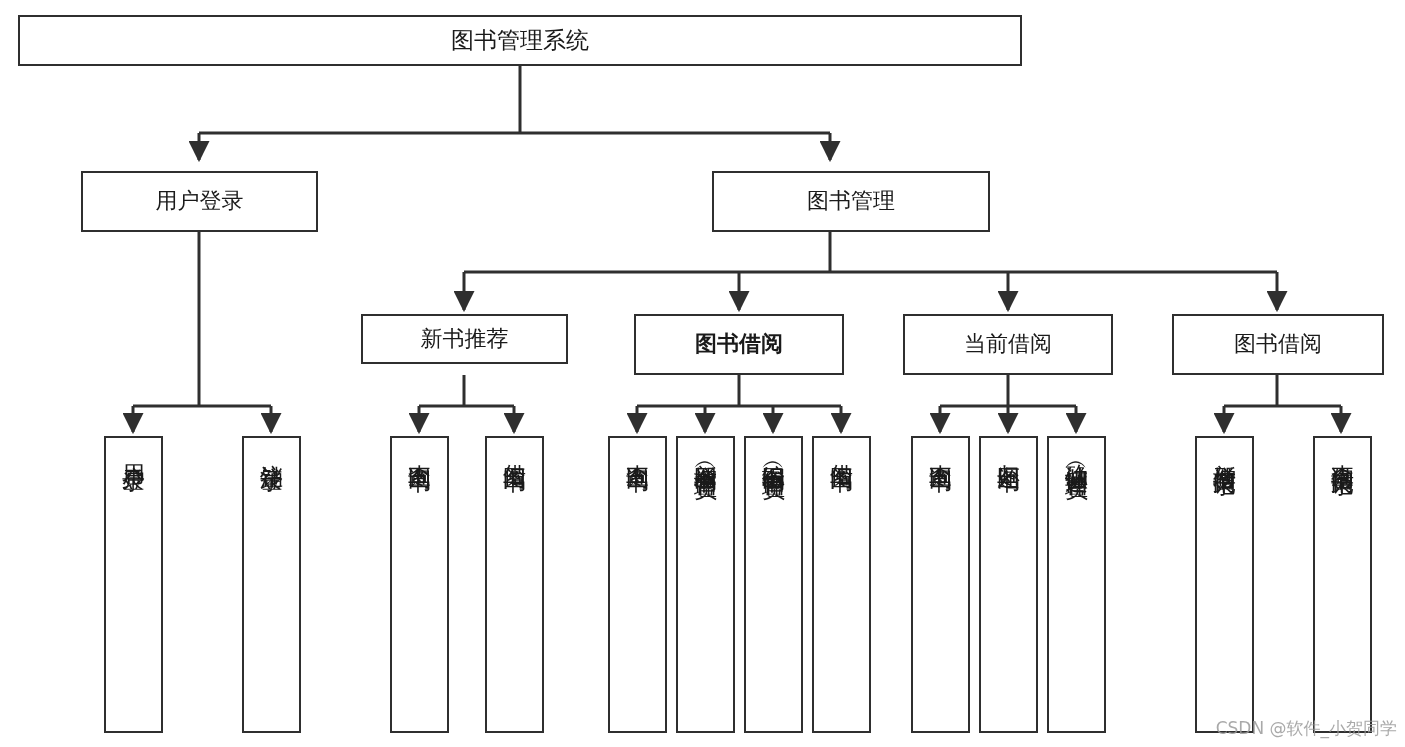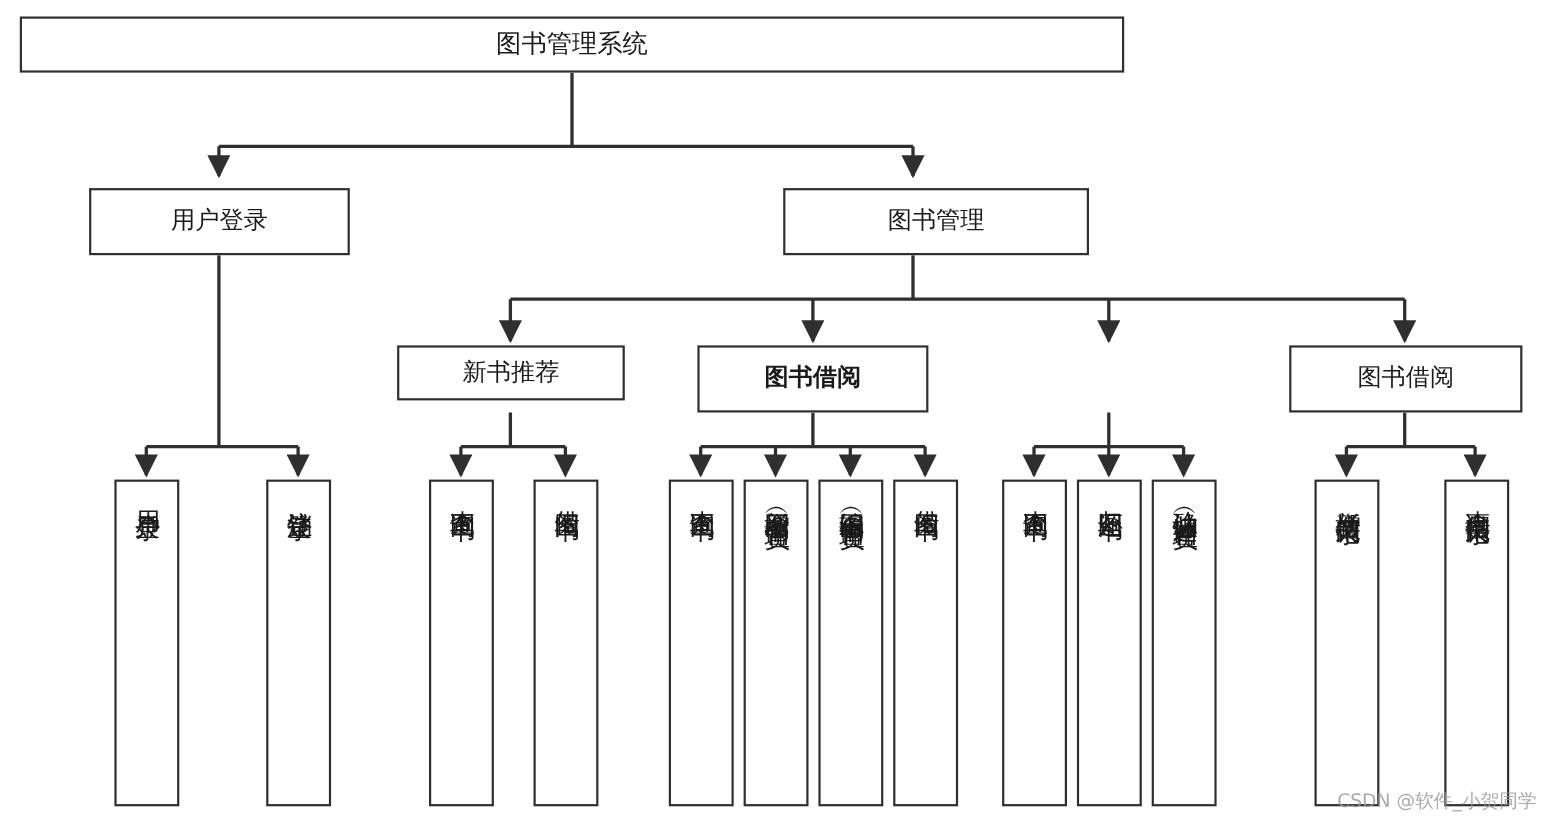--- a/index.html
+++ b/index.html
@@ -140,20 +140,23 @@
   </div>
 
   <div class="node h-box" style="left:361px; top:314px; width:207px; height:50px;">
     <span class="label">新书推荐</span>
   </div>
 
   <div class="node h-box" style="left:634px; top:314px; width:210px; height:61px;font-weight:bold;">
     <span class="label">图书借阅</span>
   </div>
 
+  <div class="node h-box" style="left:903px; top:314px; width:210px; height:61px;">
+    <span class="label">当前借阅</span>
+  </div>
 
   <div class="node h-box" style="left:1172px; top:314px; width:212px; height:61px;">
     <span class="label">图书借阅</span>
   </div>
 
   <div class="node v-box" style="left:104px; top:436px; width:59px; height:297px;">
     <span class="label">用户登录</span>
   </div>
 
   <div class="node v-box" style="left:242px; top:436px; width:59px; height:297px;">

